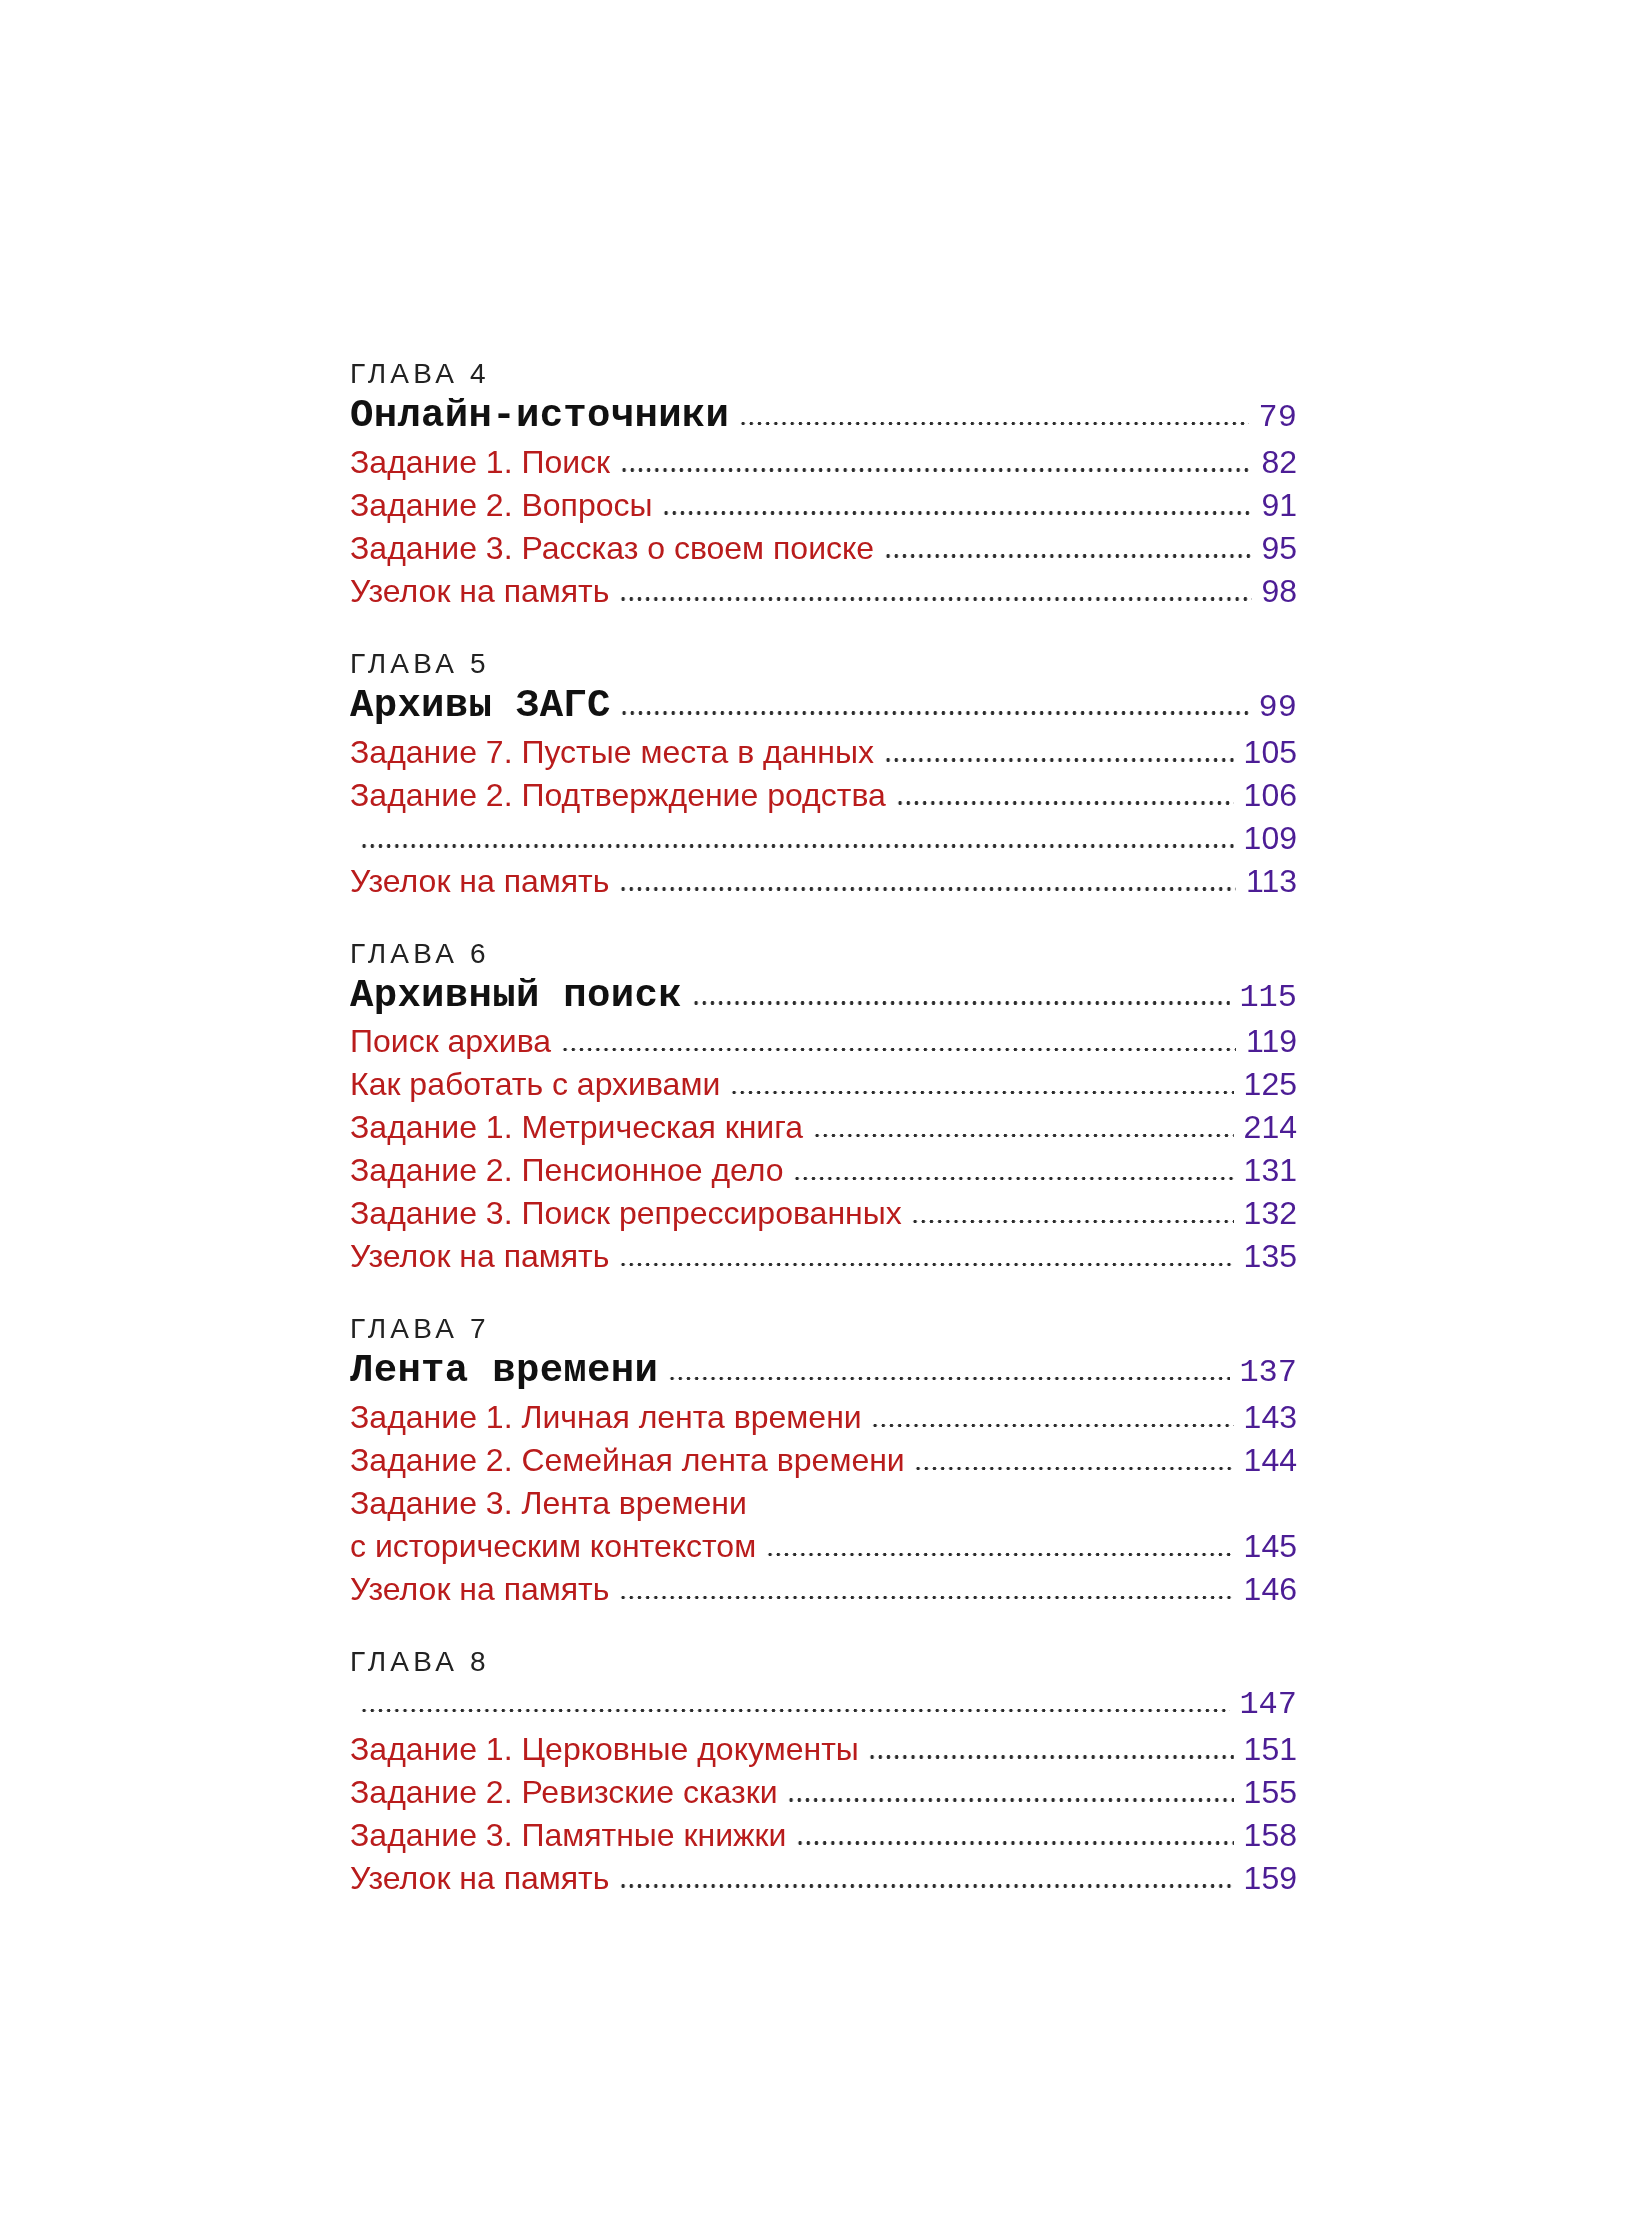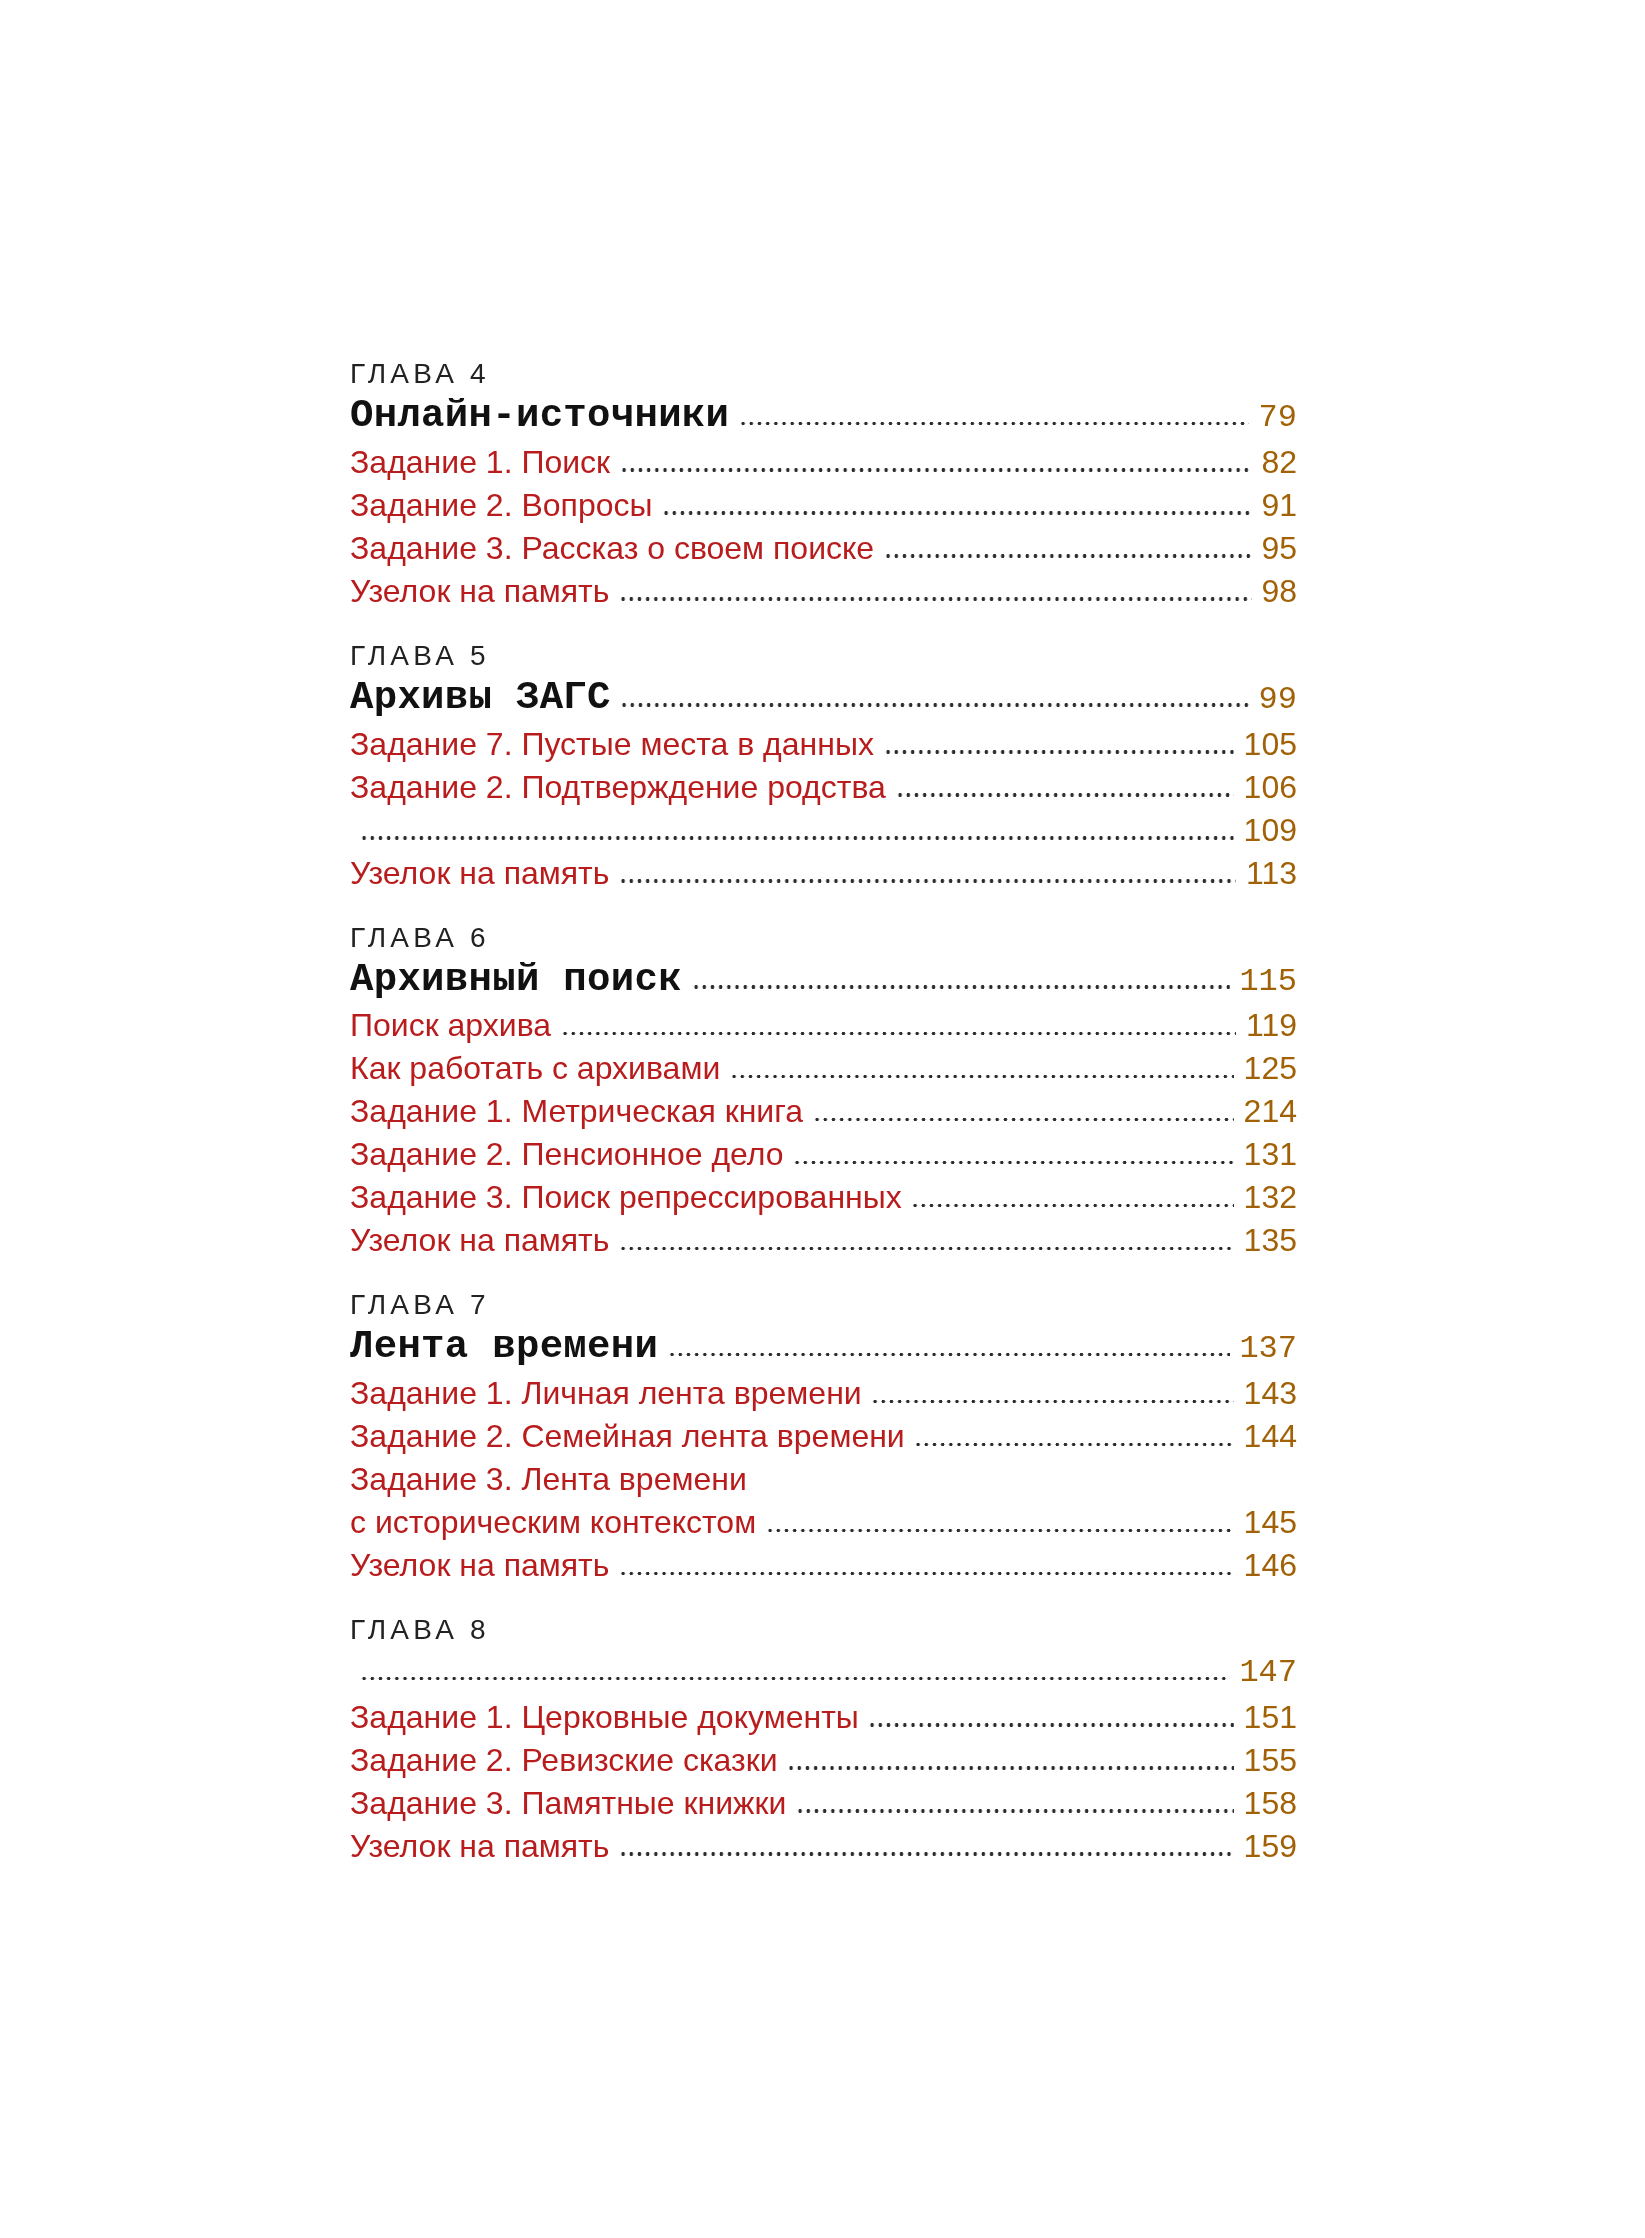--- a/index.html
+++ b/index.html
@@ -15,21 +15,21 @@
     font-family: "Liberation Sans", "DejaVu Sans", sans-serif;
     color: #1a1a1a;
     overflow: hidden;
   }
   .toc {
     position: absolute;
     left: 350px;
     top: 352px;
     width: 947px;
   }
-  .chapter { margin-top: 21px; }
+  .chapter { margin-top: 29px; }
   .chapter:first-child { margin-top: 0; }
 
   .chapter-label {
     font-size: 28px;
     line-height: 43px;
     letter-spacing: 4.2px;
     font-weight: 400;
     color: #222222;
     white-space: nowrap;
   }
@@ -49,21 +49,21 @@
     letter-spacing: 0.3px;
   }
   .entry-text {
     font-size: 32px;
     font-weight: 400;
     color: #b91c1c;
   }
   .page-num {
     font-size: 32px;
     font-weight: 400;
-    color: #a16207;
+    color: #4c1d95;
   }
 
   .leader {
     flex: 1 1 auto;
     height: 5.5px;
     margin: 0 9.7px;
     align-self: baseline;
     background-image: radial-gradient(circle, #2b2b2b 1.6px, rgba(0,0,0,0) 2px);
     background-size: 8.2px 5.5px;
     background-repeat: repeat-x;

